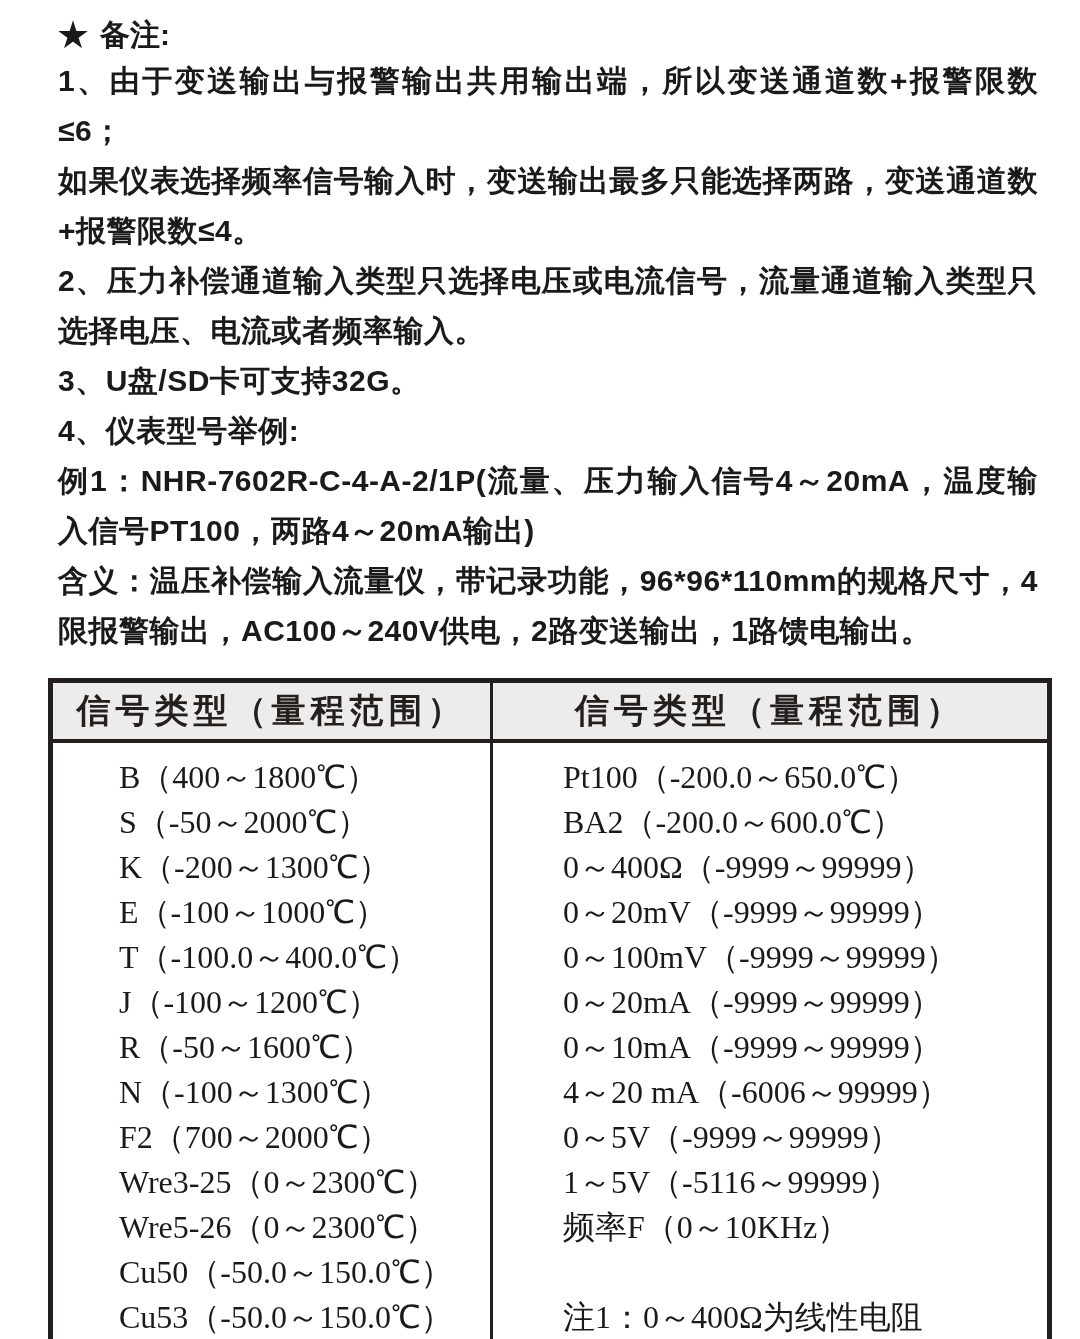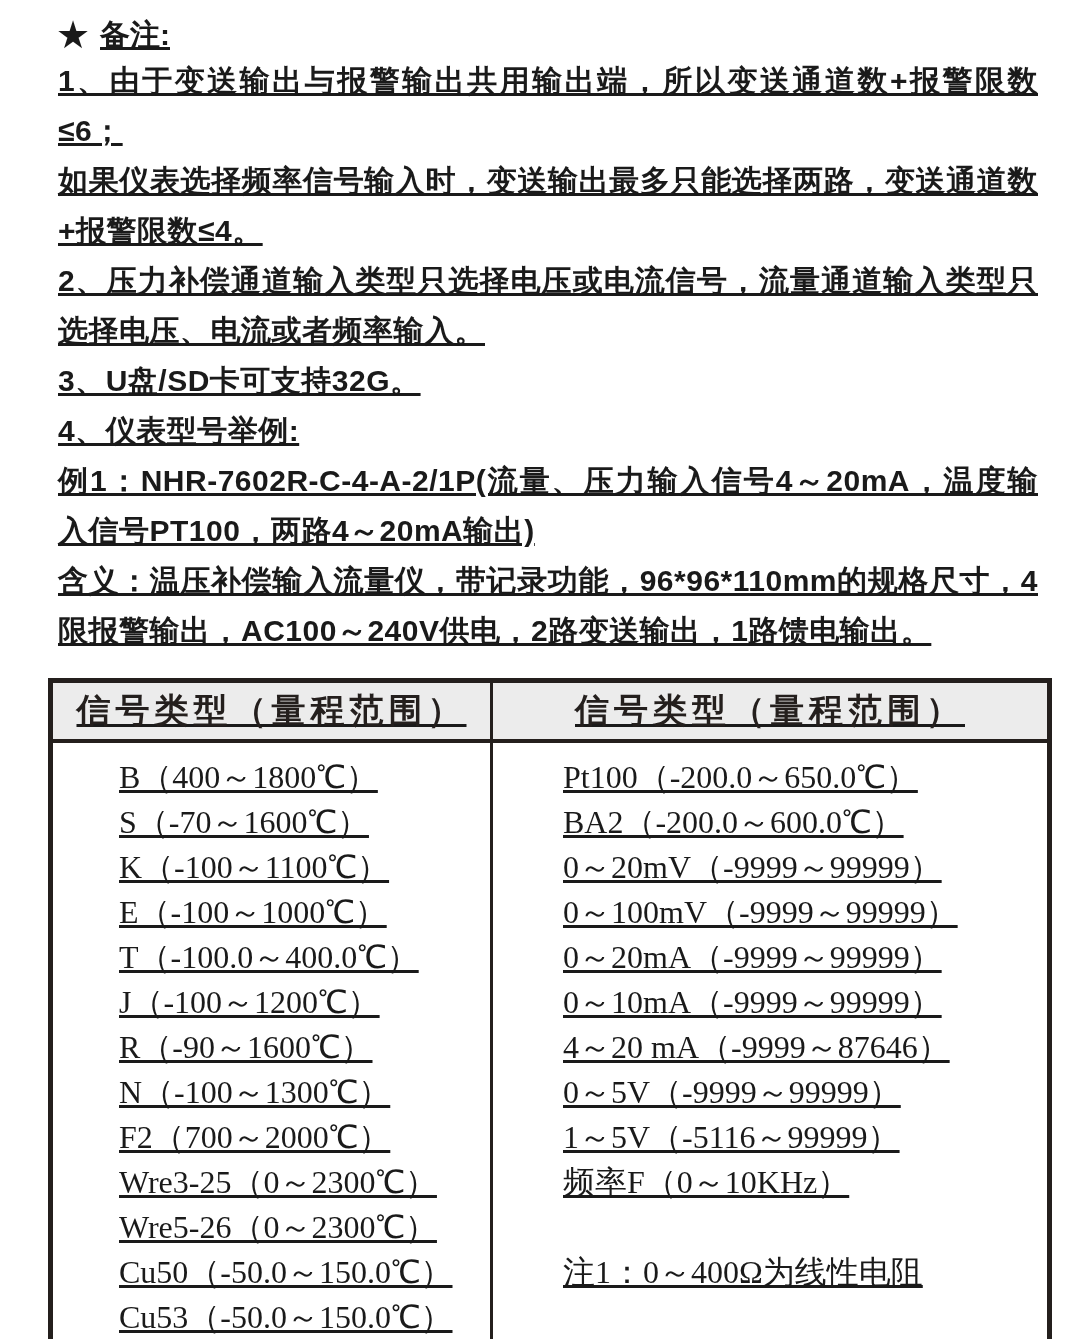--- a/index.html
+++ b/index.html
@@ -10,21 +10,20 @@
   .page {
     position: relative;
     width: 1080px;
     height: 1339px;
     box-sizing: border-box;
     background: #ffffff;
     color: #1a1a1a;
     padding: 14px 28px 20px 48px;
     overflow: hidden;
     font-family: "Liberation Sans", sans-serif;
-    text-decoration: underline;
   }
   
   .notes-block {
     padding-left: 10px;
     width: 980px;
   }
   .section-heading {
     font-size: 30px;
     line-height: 42px;
     font-weight: 600;
@@ -114,42 +113,43 @@
 
 
   <div class="signal-table">
     <div class="t-head">
       <div class="th th-left">信号类型（量程范围）</div>
       <div class="th">信号类型（量程范围）</div>
     </div>
     <div class="t-body">
       <div class="col-left">
           <div class="signal-line">B（400～1800℃）</div>
-          <div class="signal-line">S（-70～1600℃）</div>
-          <div class="signal-line">K（-100～1100℃）</div>
+          <div class="signal-line">S（-50～2000℃）</div>
+          <div class="signal-line">K（-200～1300℃）</div>
           <div class="signal-line">E（-100～1000℃）</div>
           <div class="signal-line">T（-100.0～400.0℃）</div>
           <div class="signal-line">J（-100～1200℃）</div>
-          <div class="signal-line">R（-90～1600℃）</div>
+          <div class="signal-line">R（-50～1600℃）</div>
           <div class="signal-line">N（-100～1300℃）</div>
           <div class="signal-line">F2（700～2000℃）</div>
           <div class="signal-line">Wre3-25（0～2300℃）</div>
           <div class="signal-line">Wre5-26（0～2300℃）</div>
           <div class="signal-line">Cu50（-50.0～150.0℃）</div>
           <div class="signal-line">Cu53（-50.0～150.0℃）</div>
           <div class="signal-line">Cu100（-50.0～150.0℃）</div>
         </div>
       <div class="col-right">
           <div class="signal-line">Pt100（-200.0～650.0℃）</div>
           <div class="signal-line">BA2（-200.0～600.0℃）</div>
+          <div class="signal-line">0～400Ω（-9999～99999）</div>
           <div class="signal-line">0～20mV（-9999～99999）</div>
           <div class="signal-line">0～100mV（-9999～99999）</div>
           <div class="signal-line">0～20mA（-9999～99999）</div>
           <div class="signal-line">0～10mA（-9999～99999）</div>
-          <div class="signal-line">4～20 mA（-9999～87646）</div>
+          <div class="signal-line">4～20 mA（-6006～99999）</div>
           <div class="signal-line">0～5V（-9999～99999）</div>
           <div class="signal-line">1～5V（-5116～99999）</div>
           <div class="signal-line">频率F（0～10KHz）</div>
           <div class="signal-line"></div>
           <div class="signal-line">注1：0～400Ω为线性电阻</div>
         </div>
     </div>
   </div>
 
 </div>

